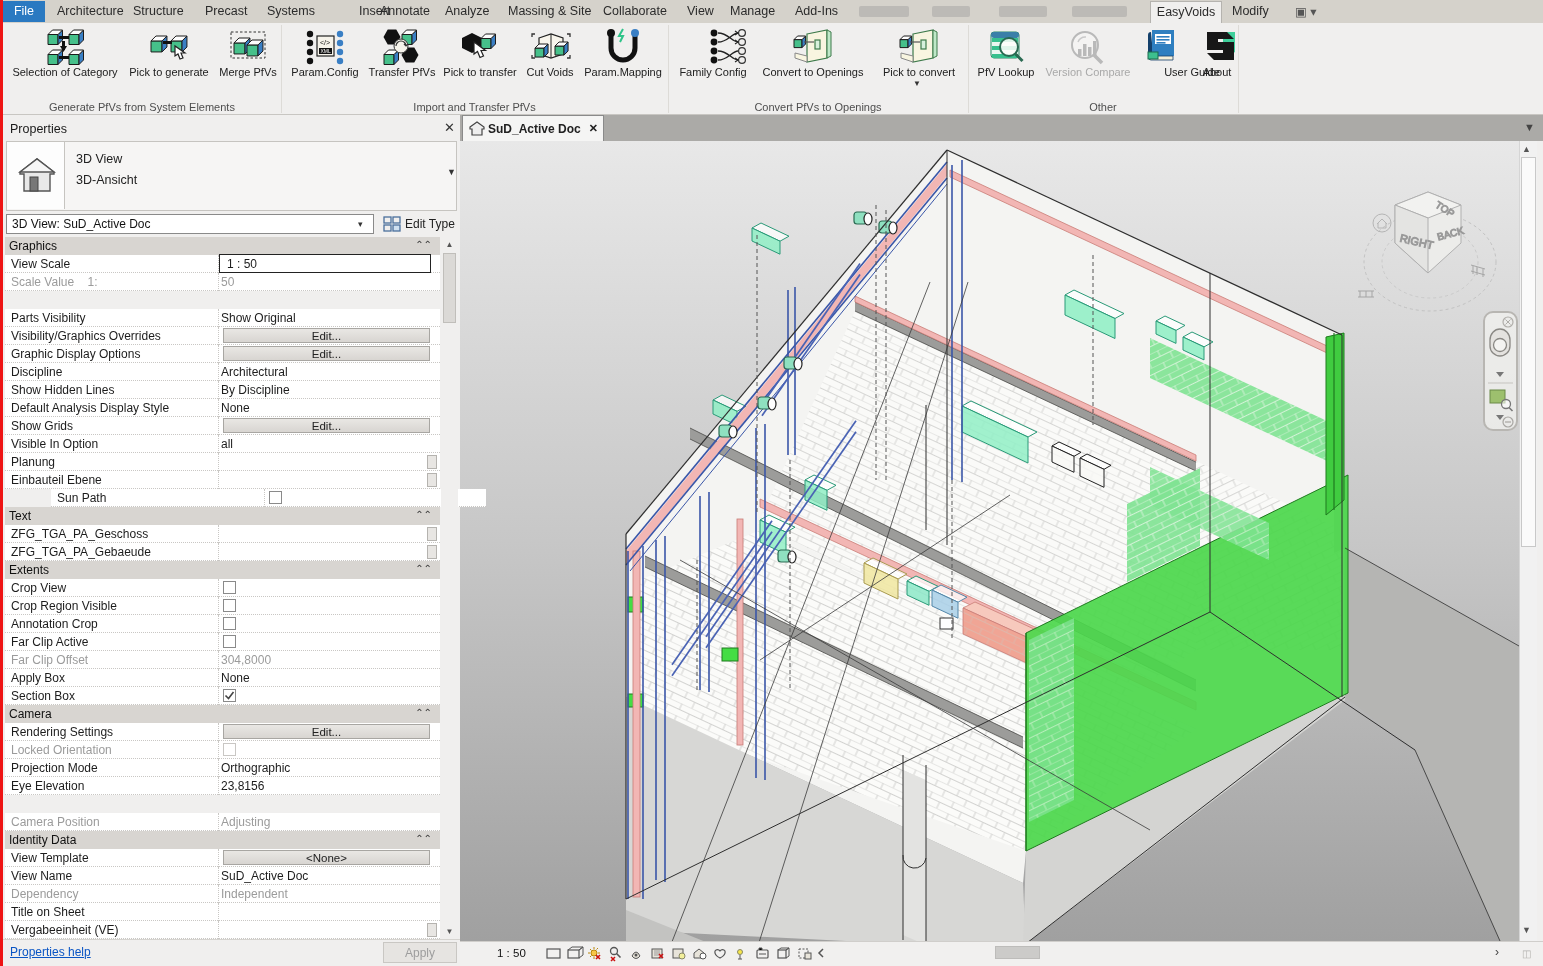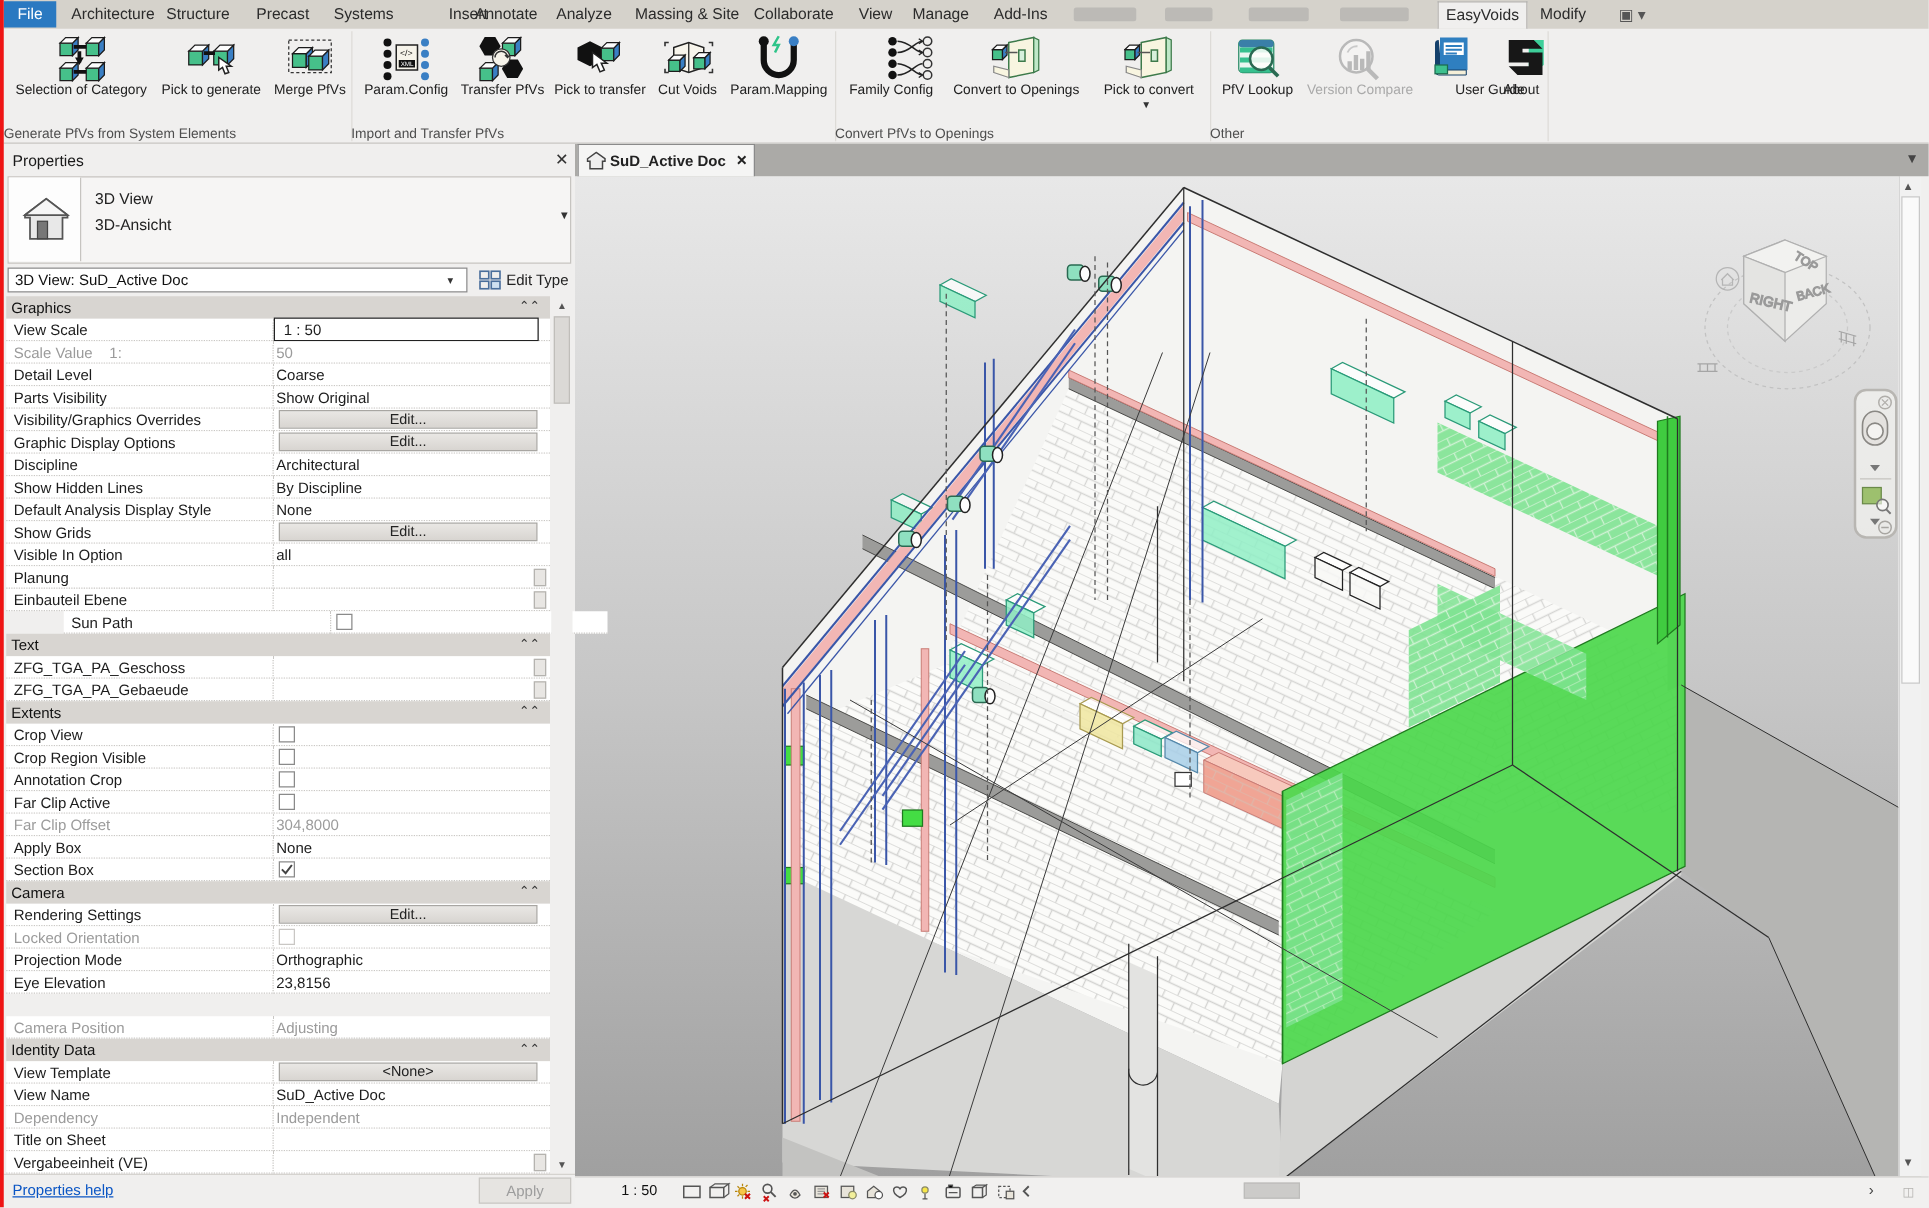--- a/index.html
+++ b/index.html
@@ -10,21 +10,21 @@
 #redbar { left:0; top:0; width:3px; height:966px; background:#ee1414; z-index:50; }
 
 #menubar { left:3px; top:0; width:1540px; height:23px; background:#d5d2cb; font-size:12.5px; color:#2b2b2b; z-index:10;}
 #menubar .mi { position:absolute; top:4px; }
 #filebtn { position:absolute; left:0; top:1px; width:42px; height:21px; background:#2a79c1; color:#fff; text-align:center; line-height:21px; font-size:12.5px;}
 .blurb { position:absolute; top:6px; height:11px; background:#bcbab6; border-radius:2px; }
 #easytab { position:absolute; left:1147px; top:1px; width:72px; height:22px; background:#f0efee; border:1px solid #b5b3af; border-bottom:none; text-align:center; line-height:21px; }
 
 #ribbon { left:3px; top:23px; width:1540px; height:92px; background:#f0efee; z-index:9; border-bottom:1px solid #c8c6c2;}
 .rsep { position:absolute; top:2px; width:1px; height:88px; background:#dddbd7; }
-.glabel { position:absolute; top:78px; font-size:11px; color:#4e4e4e; }
+.glabel { position:absolute; top:78px; font-size:11px; color:#4e4e4e; text-align:center; }
 .ilabel { position:absolute; top:43px; font-size:11px; color:#212121; text-align:center; white-space:nowrap; }
 .icon { position:absolute; top:6px; }
 
 #tabstrip { left:460px; top:115px; width:1083px; height:26px; background:#abaaa7; z-index:8;}
 #doctab { position:absolute; left:2px; top:0px; width:142px; height:26px; background:#f5f5f4; border:1px solid #8a8a8a; border-bottom:none; font-size:12.5px; font-weight:bold; color:#222; }
 
 #props { left:3px; top:115px; width:457px; height:851px; background:#f0efee; z-index:8; font-size:12px; color:#1c1c1c;}
 .row { position:absolute; left:2px; width:435px; height:18px; border-bottom:1px dotted #c9c7c4; background:#fff; }
 .row .lab { position:absolute; left:6px; top:2px; white-space:nowrap; }
 .row .val { position:absolute; left:216px; top:2px; white-space:nowrap; }
@@ -322,25 +322,20 @@
 <div class="row" style="top:140px;">
         <span class="lab">View Scale</span>
         <span class="vline"></span>
         <div style="position:absolute;left:214px;top:-1px;width:212px;height:19px;border:1px solid #222;background:#fff;"></div>
         <span class="val" style="left:222px;">1 : 50</span>
       </div>
 <div class="row gray" style="top:158px;">
         <span class="lab gray">Scale Value&nbsp;&nbsp;&nbsp;&nbsp;1:</span>
         <span class="vline"></span>
         <span class="val gray">50</span>
-      </div>
-<div class="row" style="top:176px;">
-        <span class="lab">Detail Level</span>
-        <span class="vline"></span>
-        <span class="val">Coarse</span>
       </div>
 <div class="row" style="top:194px;">
         <span class="lab">Parts Visibility</span>
         <span class="vline"></span>
         <span class="val">Show Original</span>
       </div>
 <div class="row" style="top:212px;padding-left:48px;">
         <span class="lab">Visibility/Graphics Overrides</span>
         <span class="vline"></span>
         <div class="editbtn">Edit...</div>

